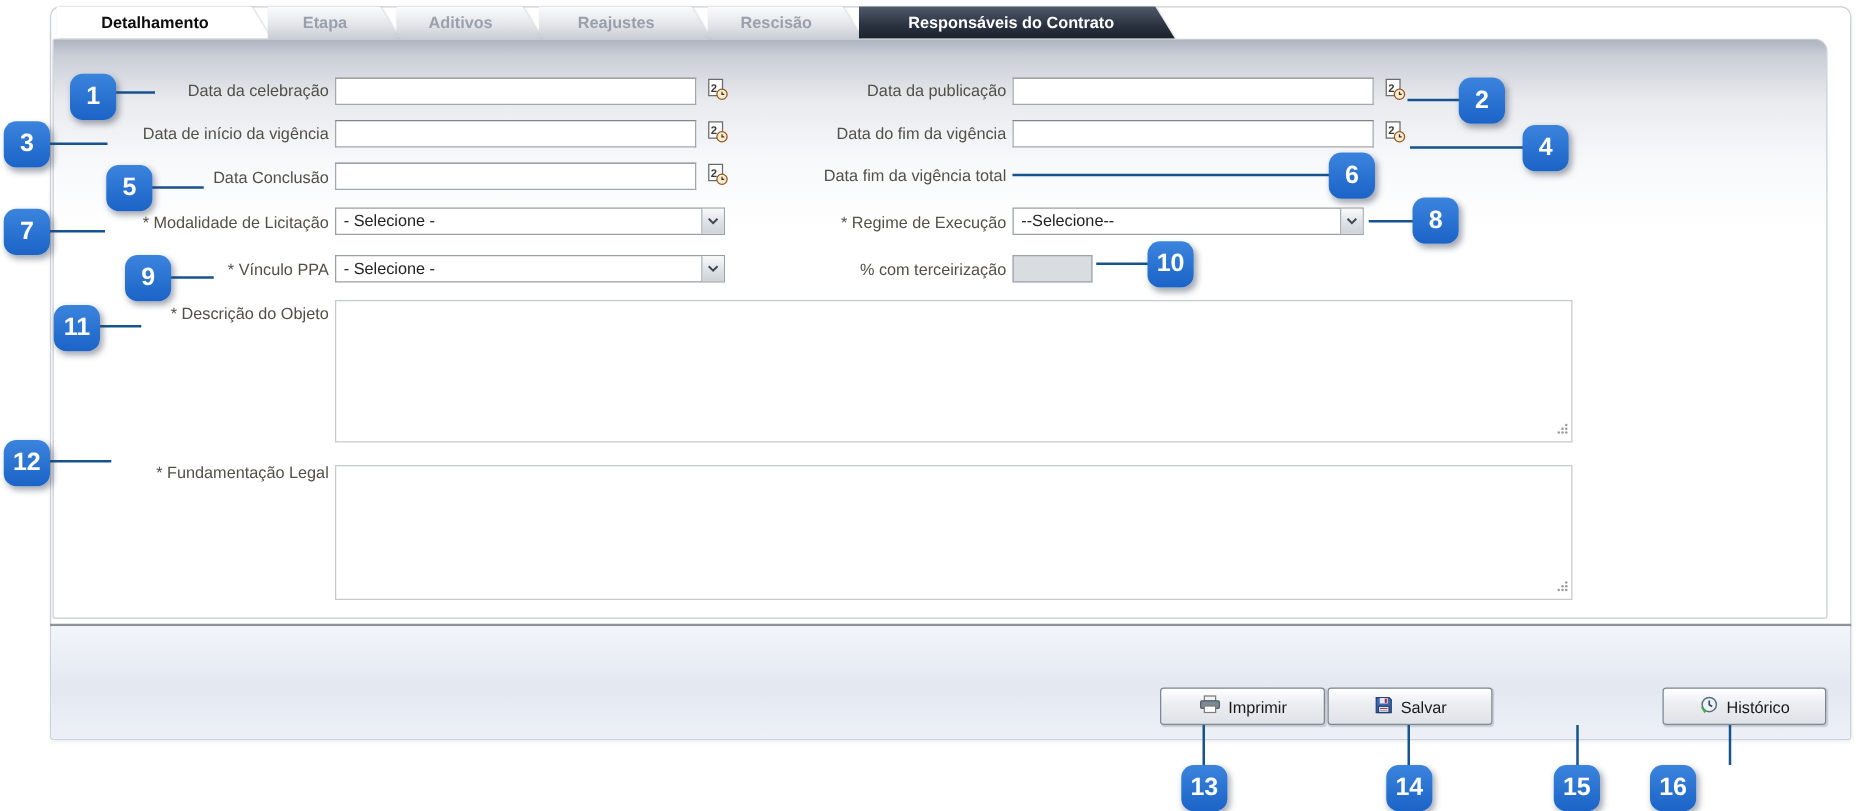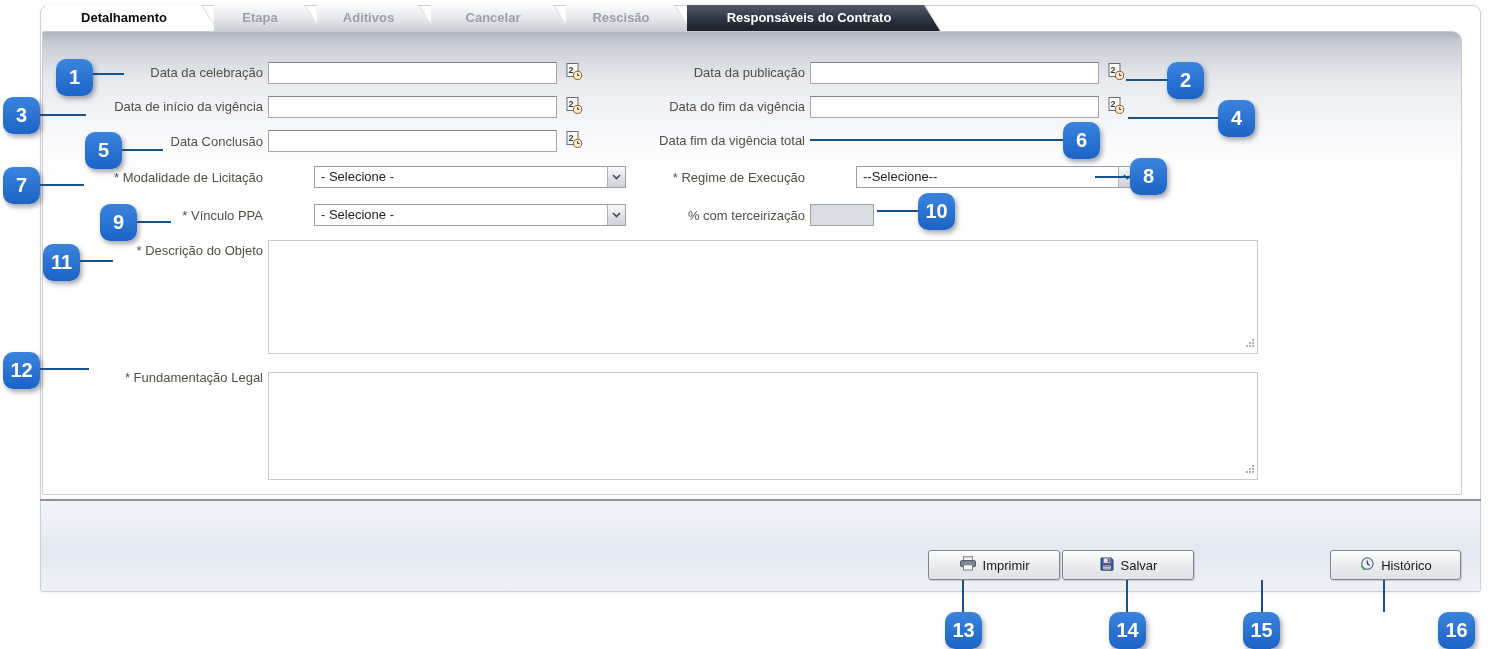--- a/index.html
+++ b/index.html
@@ -26,21 +26,21 @@
   .tab.inactive { background:linear-gradient(180deg,#fcfcfd,#e4e6ea 55%,#c9cdd4); color:#9aa0ab; }
   .tab.active   { background:#ffffff; color:#0c0c0c; }
   .tab.dark     { background:linear-gradient(180deg,#515a69,#2a3240 60%,#1b222d); color:#fff;padding-left:15px; }
 
   
   .lbl { position:absolute; color:#514f46; text-align:right; line-height:16px; }
   .inp { position:absolute; height:22px; background:#fff; border:1px solid #a3a7ab;
          border-top-color:#7f8489; font:13px "Liberation Sans",sans-serif; padding:0 4px; }
   .inp.disabled { background:#d9dce1; border-color:#9ea3a9; }
   .sel { position:absolute; height:22px; background:#fff; border:1px solid #9aa0a6;
-         display:flex; align-items:center; cursor:default;margin-left:46px; }
+         display:flex; align-items:center; cursor:default; }
   .selval { flex:1; padding:0 6px; color:#222; line-height:20px; white-space:nowrap; overflow:hidden; }
   .selbtn { width:18px; height:20px; border-left:1px solid #aab0b6;
             background:linear-gradient(180deg,#fafafa,#dcdfe3 60%,#cfd3d8);
             display:flex; align-items:center; justify-content:center; }
   .ta { position:absolute; background:#fff; border:1px solid #c6c9cd; }
   .grip { position:absolute; right:2px; bottom:2px; }
   .cal { position:absolute; width:20px; height:20px; cursor:pointer; }
 
   
   .btn { position:absolute; top:550px; height:30px; display:flex; align-items:center; justify-content:center;
@@ -67,21 +67,21 @@
     <div class="tabw" style="left:45px;">
         <div class="tab active" style="width:172px;"><span>Detalhamento</span></div>
       </div>
     <div class="tabw" style="left:214px;">
         <div class="tab inactive" style="width:106px;"><span>Etapa</span></div>
       </div>
     <div class="tabw" style="left:317px;">
         <div class="tab inactive" style="width:117px;"><span>Aditivos</span></div>
       </div>
     <div class="tabw" style="left:431px;">
-        <div class="tab inactive" style="width:138px;"><span>Cancelar</span></div>
+        <div class="tab inactive" style="width:138px;"><span>Reajustes</span></div>
       </div>
     <div class="tabw" style="left:566px;">
         <div class="tab inactive" style="width:124px;"><span>Rescisão</span></div>
       </div>
     <div class="tabw" style="left:687px;">
         <div class="tab dark" style="width:253px;"><span>Responsáveis do Contrato</span></div>
       </div>
   </div>
 
   <div class="content"></div>
@@ -257,15 +257,15 @@
   <div class="badge" style="left:1063px;top:122px;">6</div>
   <div class="badge" style="left:3px;top:167px;">7</div>
   <div class="badge" style="left:1130px;top:158px;">8</div>
   <div class="badge" style="left:100px;top:204px;">9</div>
   <div class="badge" style="left:918px;top:193px;">10</div>
   <div class="badge" style="left:43px;top:244px;">11</div>
   <div class="badge" style="left:3px;top:352px;">12</div>
   <div class="badge" style="left:945px;top:612px;">13</div>
   <div class="badge" style="left:1109px;top:612px;">14</div>
   <div class="badge" style="left:1243px;top:612px;">15</div>
-  <div class="badge" style="left:1438px;top:612px;">16</div>
+  <div class="badge" style="left:1320px;top:612px;">16</div>
 
 </div>
 
 </body></html>

